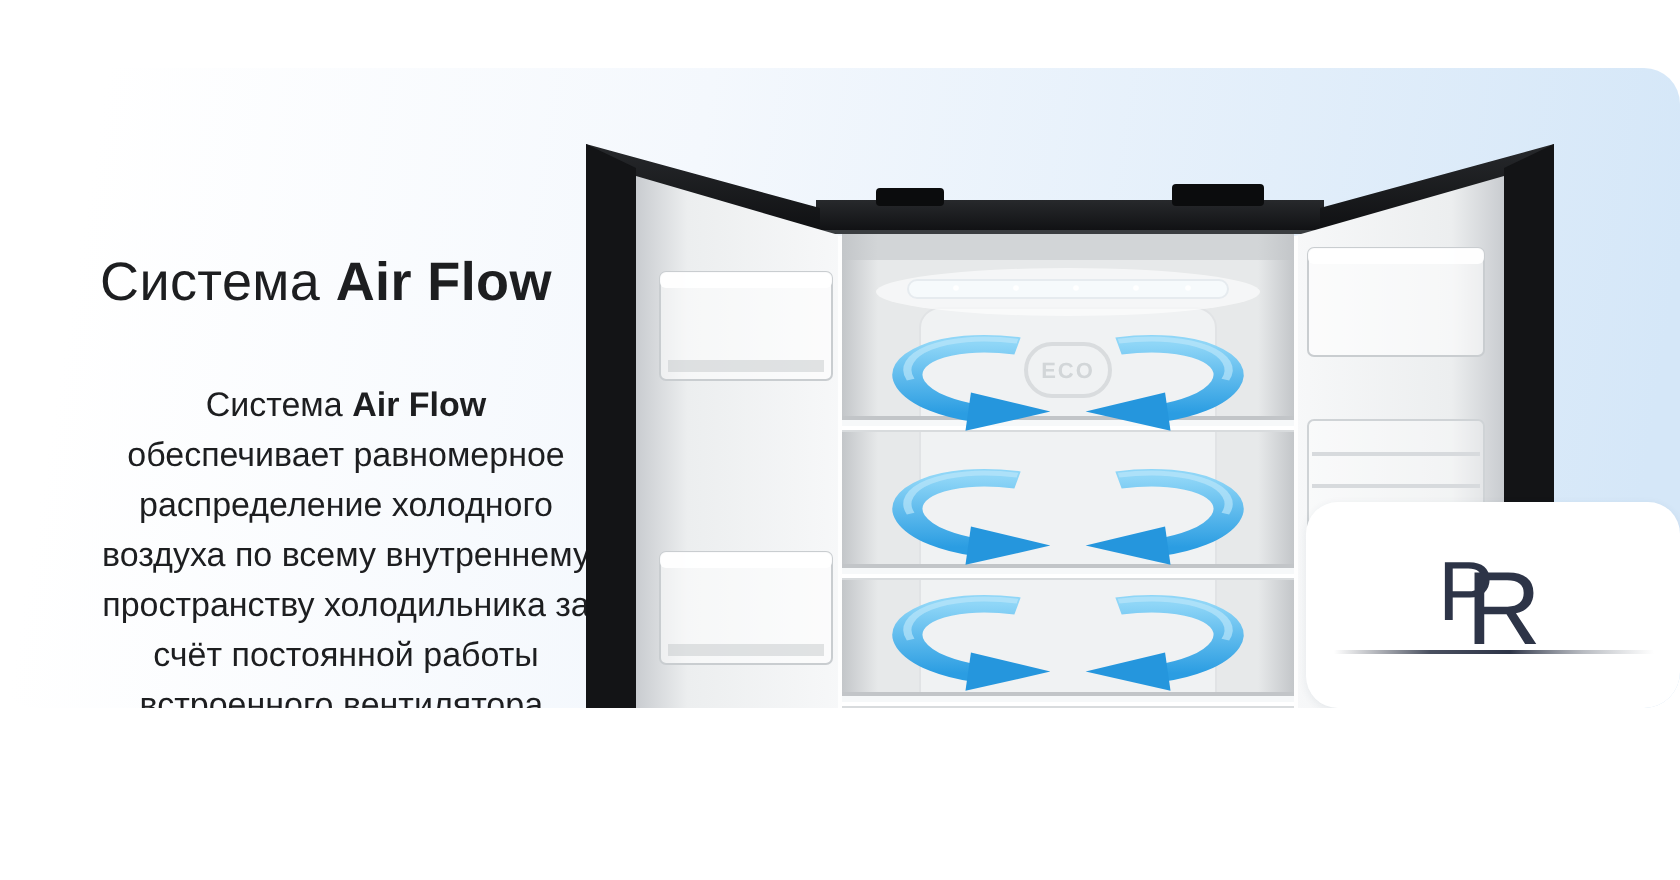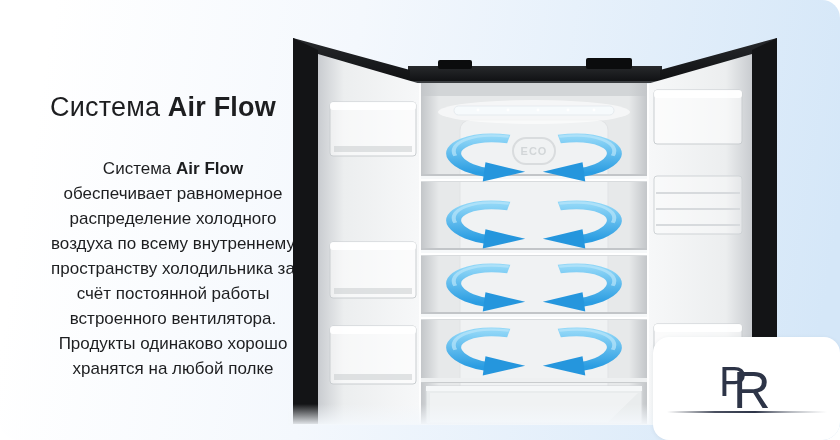--- a/index.html
+++ b/index.html
@@ -1,17 +1,17 @@
 <!DOCTYPE html>
 <html><head>
 <meta charset="utf-8">
 <style>
   html,body{margin:0;padding:0;background:#ffffff;}
   body{width:840px;height:440px;font-family:"Liberation Sans",sans-serif;}
-  .stage{position:relative;width:840px;height:440px;background:#ffffff;overflow:hidden;}
+  .stage{position:relative;width:840px;height:320px;background:#ffffff;overflow:hidden;margin-top:34px;}
   .card{
     position:absolute;inset:0;border-radius:18px;overflow:hidden;
     background:linear-gradient(99deg,#ffffff 6%,#f4f8fd 40%,#d5e7f8 96%);
   }
   
   .text-col{position:absolute;left:50px;top:92px;width:246px;color:#1d1e20;}
   .title{font-size:27px;line-height:30px;font-weight:400;letter-spacing:.2px;white-space:nowrap;}
   .title b{font-weight:700;}
   .desc{margin-top:34px;font-size:17px;line-height:25px;font-weight:400;text-align:center;}
   .desc b{font-weight:700;}

